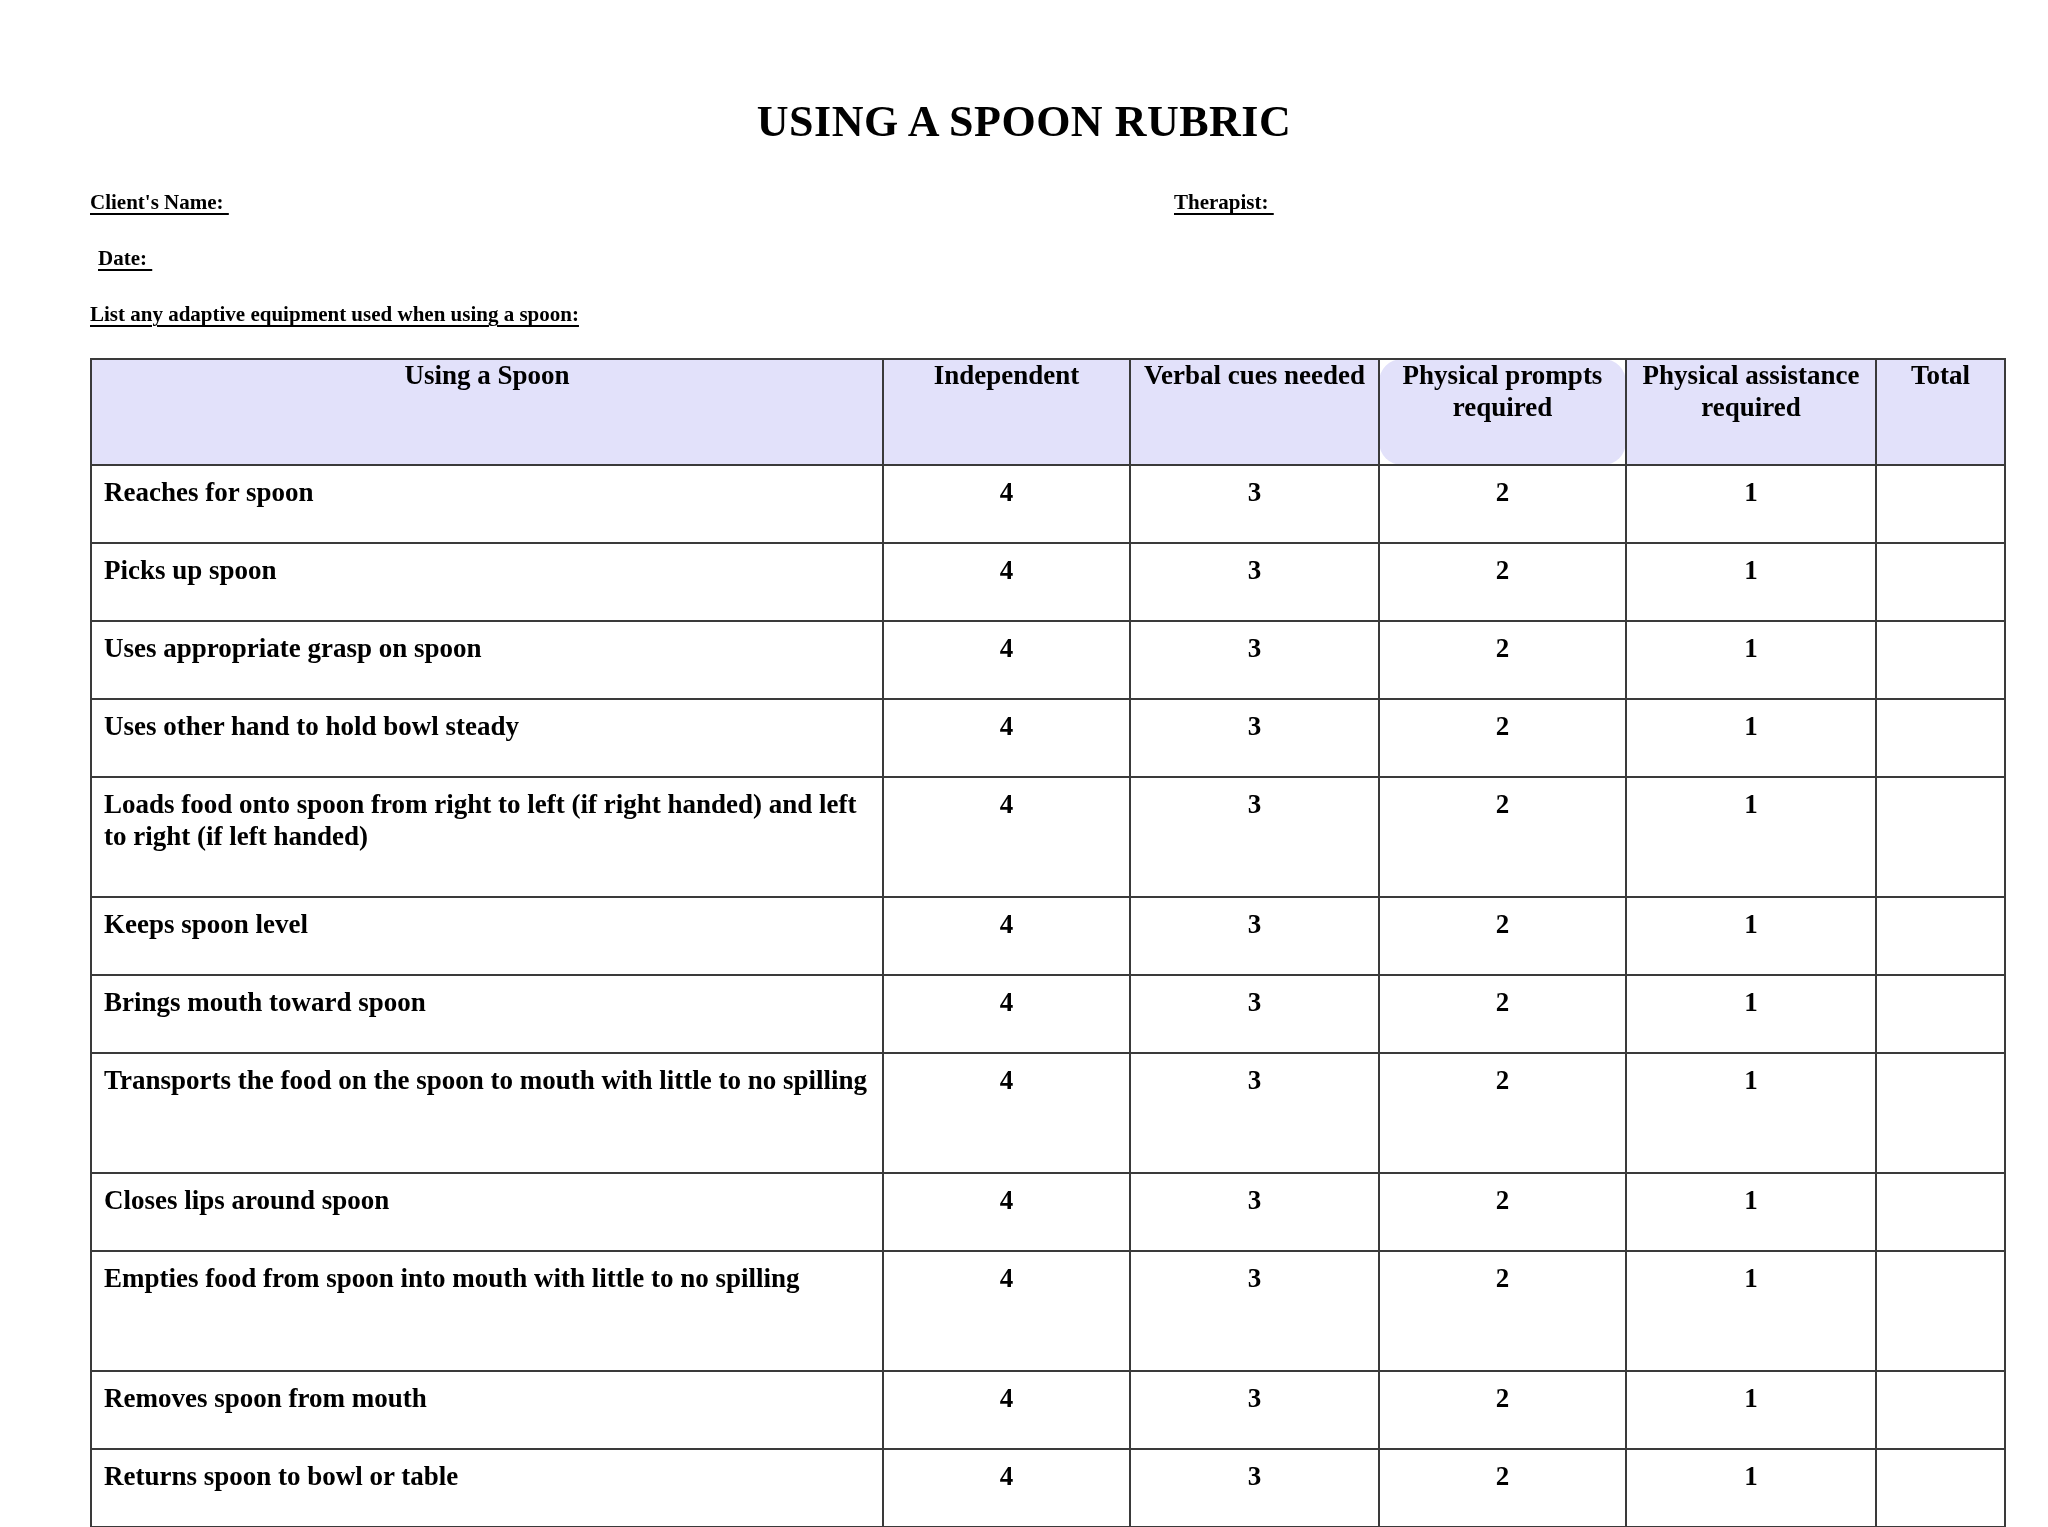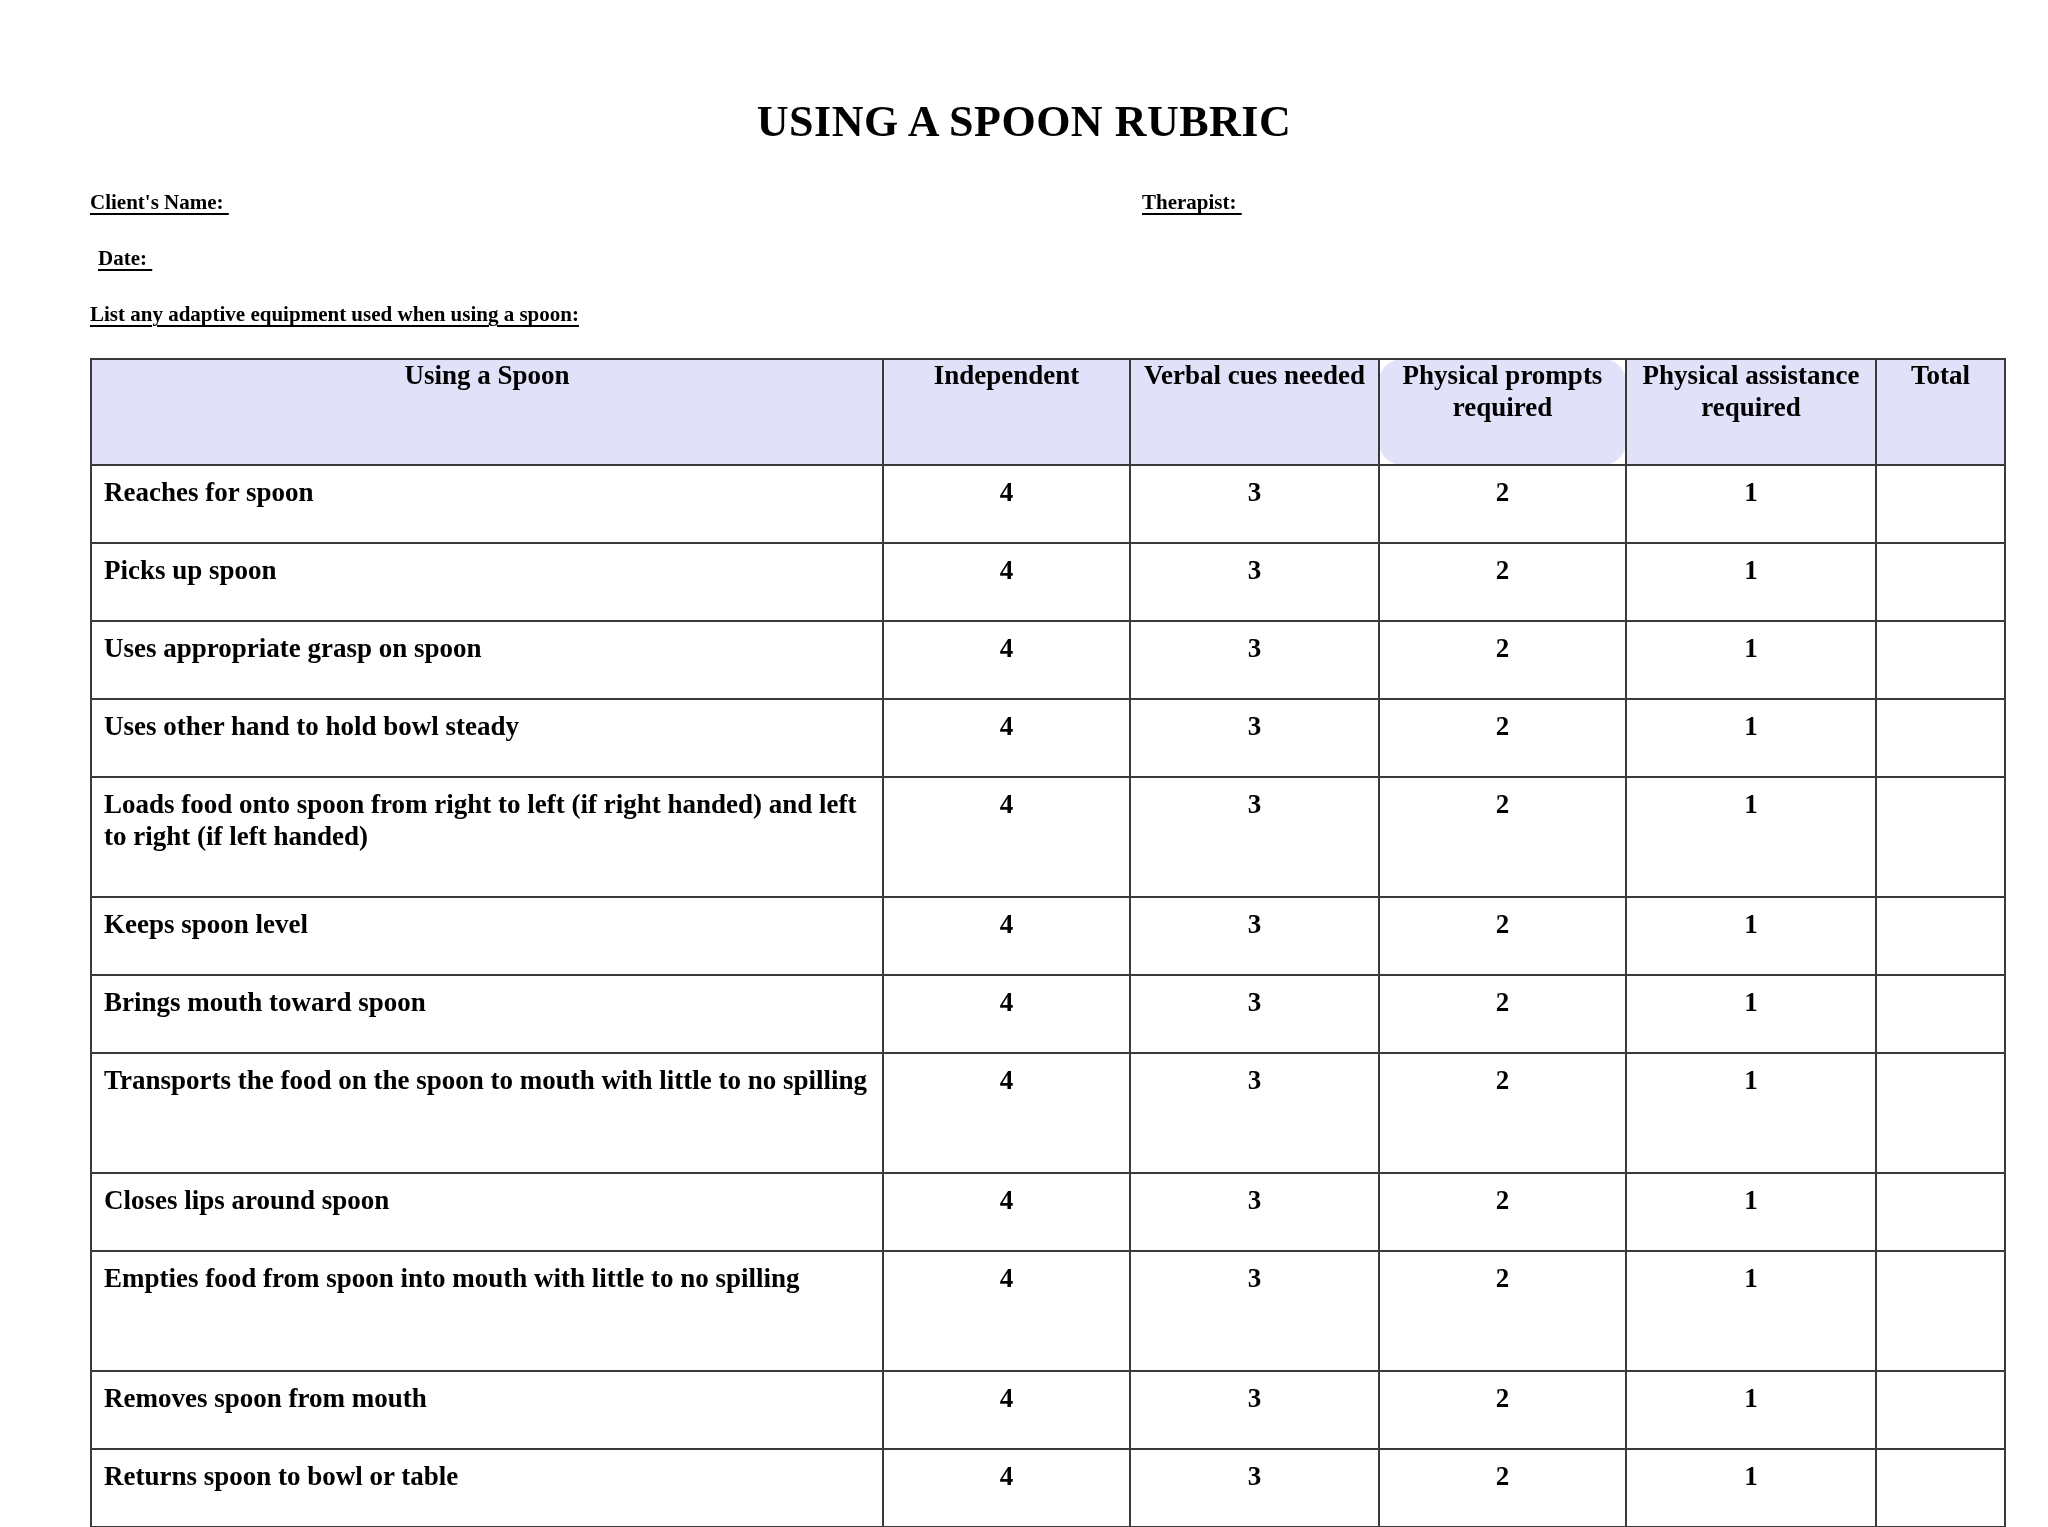--- a/index.html
+++ b/index.html
@@ -48,21 +48,21 @@
   .field-label {
     font-size: 21px;
     font-weight: bold;
     text-decoration: underline;
     text-underline-offset: 4px;
     display: inline-block;
     white-space: pre;
   }
   .field-therapist {
     position: absolute;
-    left: 1052px;
+    left: 1084px;
     top: 0;
   }
   .field-row-date { height: 56px; margin-left: 8px; }
   .field-row-equip { height: 40px; }
 
   
   .table-wrap {
     padding-left: 90px;
     padding-right: 56px;
     margin-top: 16px;

